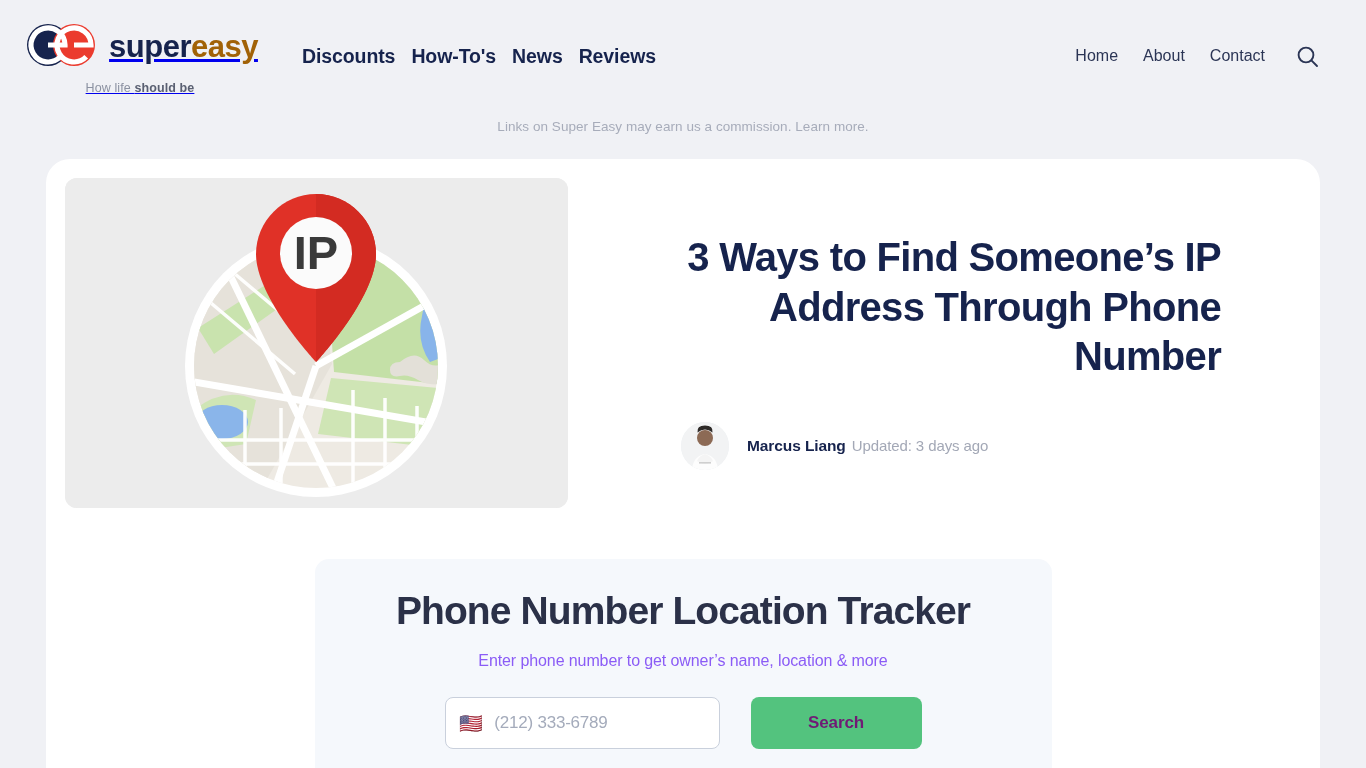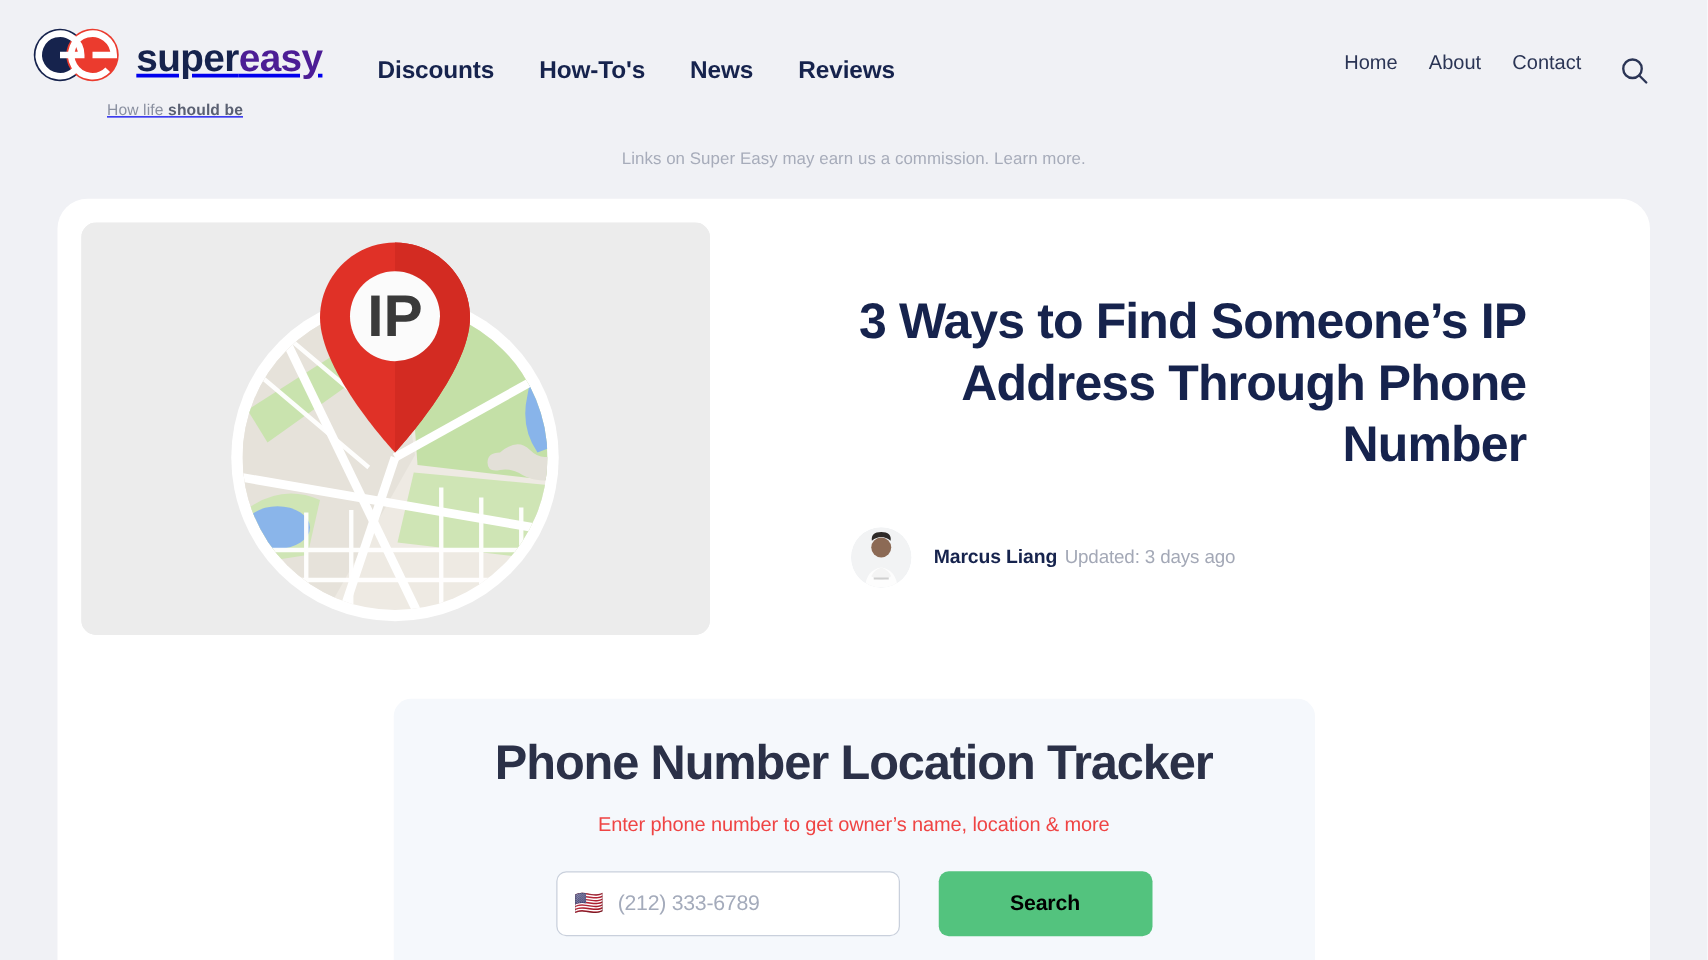--- a/index.html
+++ b/index.html
@@ -45,49 +45,49 @@
 
   .wordmark {
     display: flex;
     flex-direction: row;
     line-height: 0.88;
     font-weight: 700;
     font-size: 31px;
     letter-spacing: -0.5px;
   }
   .wordmark .w-super { color: #16234d; }
-  .wordmark .w-easy  { color: #4c1d95; }
+  .wordmark .w-easy  { color: #a16207; }
 
   .tagline {
     margin-top: 9px;
     font-size: 12.5px;
     color: #8b91a1;
     letter-spacing: 0.1px;
     white-space: nowrap;
   }
   .tagline b { color: #5a6072; font-weight: 700; }
 
   .main-nav {
     display: flex;
     align-items: center;
-    gap: 36px;
+    gap: 16px;
     margin-left: 62px;
   }
   .main-nav a {
     font-size: 19.5px;
     font-weight: 700;
     color: #16234d;
     text-decoration: none;
     letter-spacing: -0.1px;
   }
 
   .util-nav {
     margin-left: auto;
     display: flex;
-    align-items: flex-start;
+    align-items: center;
     gap: 25px;
   }
   .util-nav a {
     font-size: 16px;
     color: #2b3555;
     text-decoration: none;
     font-weight: 400;
   }
   .search-btn {
     background: none;
@@ -191,21 +191,21 @@
   }
   .tracker-title {
     font-size: 39px;
     font-weight: 700;
     color: #2b3148;
     letter-spacing: -0.9px;
   }
   .tracker-sub {
     margin-top: 19px;
     font-size: 16px;
-    color: #ef4444;
+    color: #8b5cf6;
     letter-spacing: -0.1px;
   }
   .tracker-form {
     margin-top: 27px;
     display: flex;
     justify-content: center;
     gap: 31px;
   }
   .phone-field {
     width: 275px;
@@ -229,21 +229,21 @@
     color: #2b3148;
     letter-spacing: -0.2px;
   }
   .phone-input::placeholder { color: #a4abbb; }
   .search-submit {
     width: 171px;
     height: 52px;
     border: 0;
     border-radius: 8px;
     background: #53c37e;
-    color: #000000;
+    color: #701a75;
     font-family: "Liberation Sans", sans-serif;
     font-size: 17px;
     font-weight: 700;
     letter-spacing: -0.1px;
     cursor: pointer;
   }
 </style>
 </head>
 <body>
 

